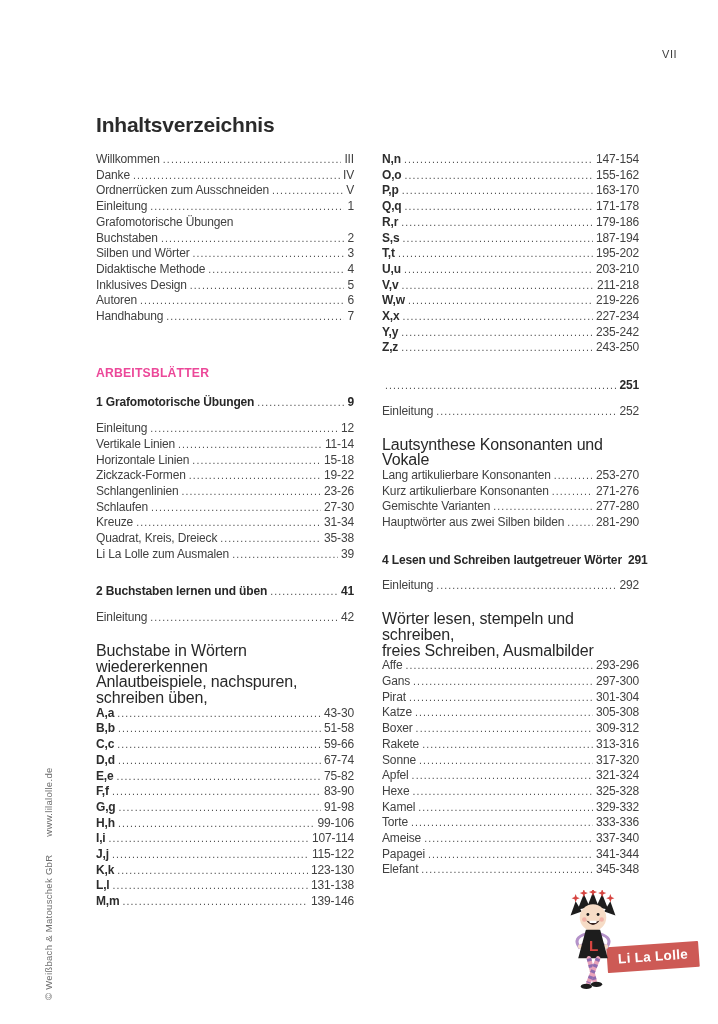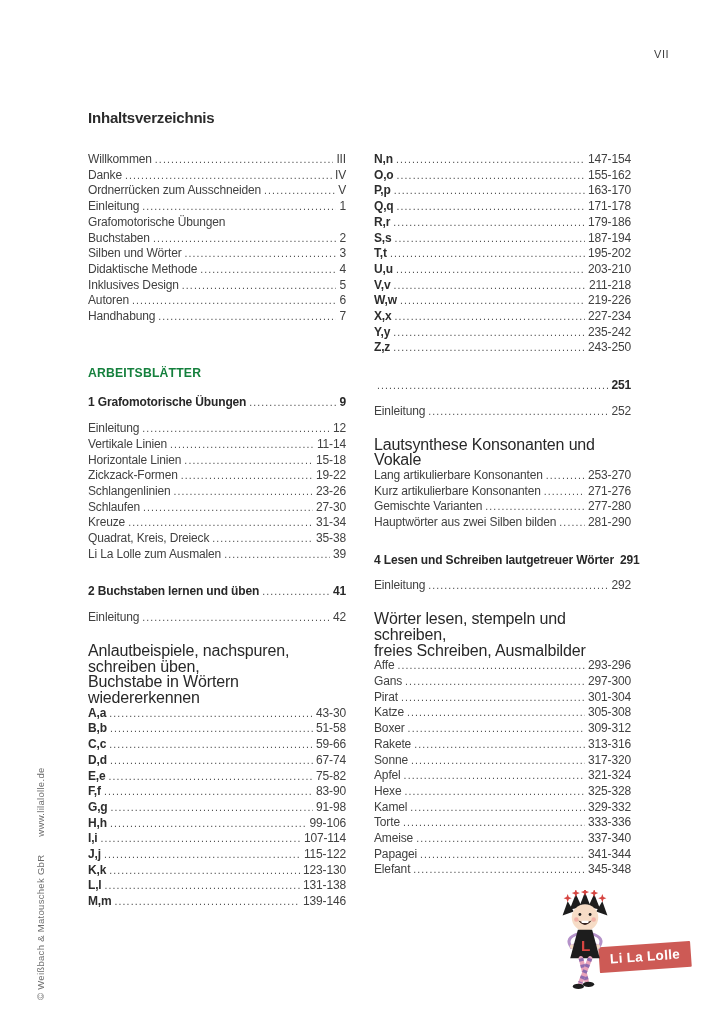--- a/index.html
+++ b/index.html
@@ -1,45 +1,45 @@
 <!DOCTYPE html>
 <html><head>
 <meta charset="utf-8">
 <style>
   html,body{margin:0;padding:0;background:#ffffff;}
   .page{
     position:relative;width:697px;height:1024px;background:#ffffff;overflow:hidden;
-    font-family:"Liberation Sans",sans-serif;color:#414141;
+    font-family:"Liberation Sans",sans-serif;color:#414141;margin-left:8px;
   }
   .pagenum{
     position:absolute;top:48px;right:28px;font-size:11px;color:#3d3d3d;letter-spacing:.5px;
   }
   .title{
-    position:absolute;left:88px;top:99px;font-size:15px;font-weight:bold;color:#2b2b2b;letter-spacing:-.2px;
+    position:absolute;left:88px;top:99px;font-size:21px;font-weight:bold;color:#2b2b2b;letter-spacing:-.2px;
   }
   .columns{
     position:absolute;left:88px;top:152px;width:562px;
     display:grid;grid-template-columns:258px 257px;column-gap:28px;align-items:start;
   }
   .col{min-width:0;}
   .row{
     display:flex;align-items:baseline;font-size:12px;line-height:15.7px;letter-spacing:-.15px;
   }
   .row .lbl{white-space:nowrap;}
   .row.bl .lbl{font-weight:bold;color:#2d2d2d;}
   .row .dots{
     flex:1;min-width:0;overflow:hidden;white-space:nowrap;font-size:10.5px;letter-spacing:1.1px;
     color:#4e4e4e;margin:0 3px;
   }
   .row .pg{white-space:nowrap;text-align:right;}
   .heading{
     font-size:12.2px;line-height:15.7px;font-weight:bold;color:#282828;margin:34px 0 6px;letter-spacing:-.1px;
   }
   .big-heading{
-    font-size:12.2px;line-height:15.7px;font-weight:bold;color:#15803d;margin:41px 0 0;letter-spacing:.2px;
+    font-size:12.2px;line-height:15.7px;font-weight:bold;color:#ec4899;margin:41px 0 0;letter-spacing:.2px;
   }
   .chapter{margin:22px 0 10px;}
   .chapter .lbl,.chapter .pg{font-weight:bold;color:#282828;}
   .big-heading + .chapter{margin-top:14px;justify-content:center;}
   .subheading{
     font-size:16px;line-height:15.7px;font-weight:normal;color:#282828;margin:17px 0 0;letter-spacing:-.15px;
   }
   .vtext{
     position:absolute;left:46px;bottom:24px;transform-origin:0 100%;transform:rotate(-90deg);
     white-space:nowrap;font-size:9.5px;color:#6d6d6d;letter-spacing:.3px;
@@ -180,22 +180,22 @@
           <span class="pg">41</span>
         </div>
         <div class="block">
           <div class="row">
             <span class="lbl">Einleitung</span>
             <span class="dots">........................................................................................................................</span>
             <span class="pg">42</span>
           </div>
         </div>
         <div class="subheading">
+          <div>Buchstabe in Wörtern wiedererkennen</div>
           <div>Anlautbeispiele, nachspuren, schreiben üben,</div>
-          <div>Buchstabe in Wörtern wiedererkennen</div>
         </div>
         <div class="block">
           <div class="row bl">
             <span class="lbl">A,a</span>
             <span class="dots">........................................................................................................................</span>
             <span class="pg">43-30</span>
           </div>
           <div class="row bl">
             <span class="lbl">B,b</span>
             <span class="dots">........................................................................................................................</span>

